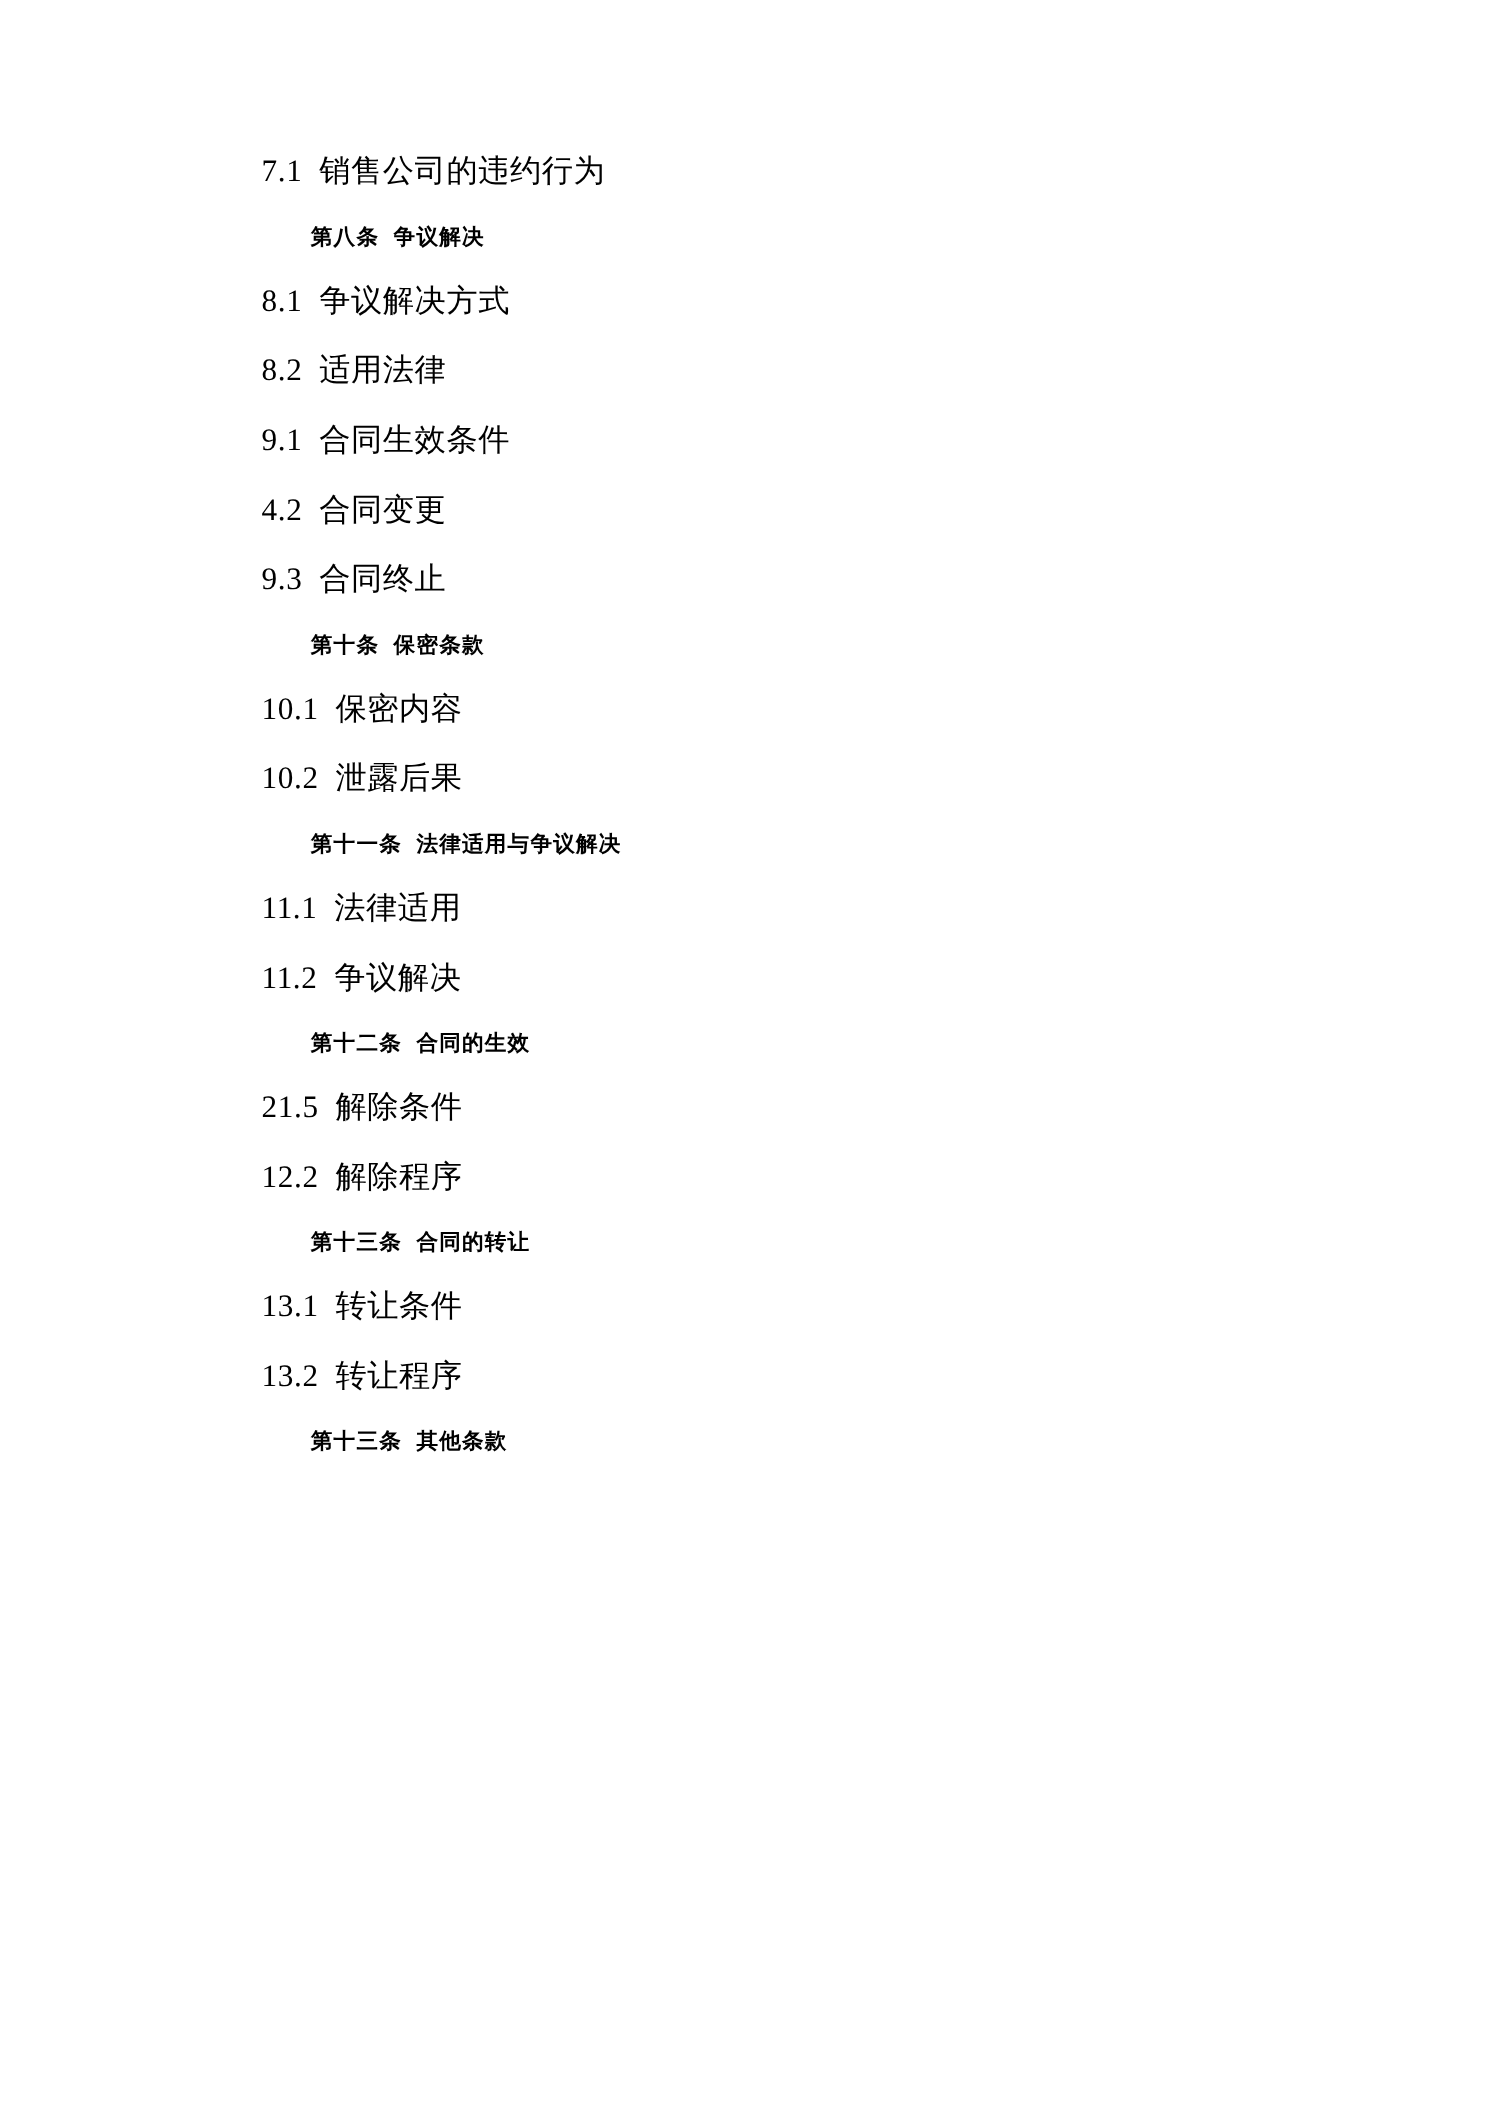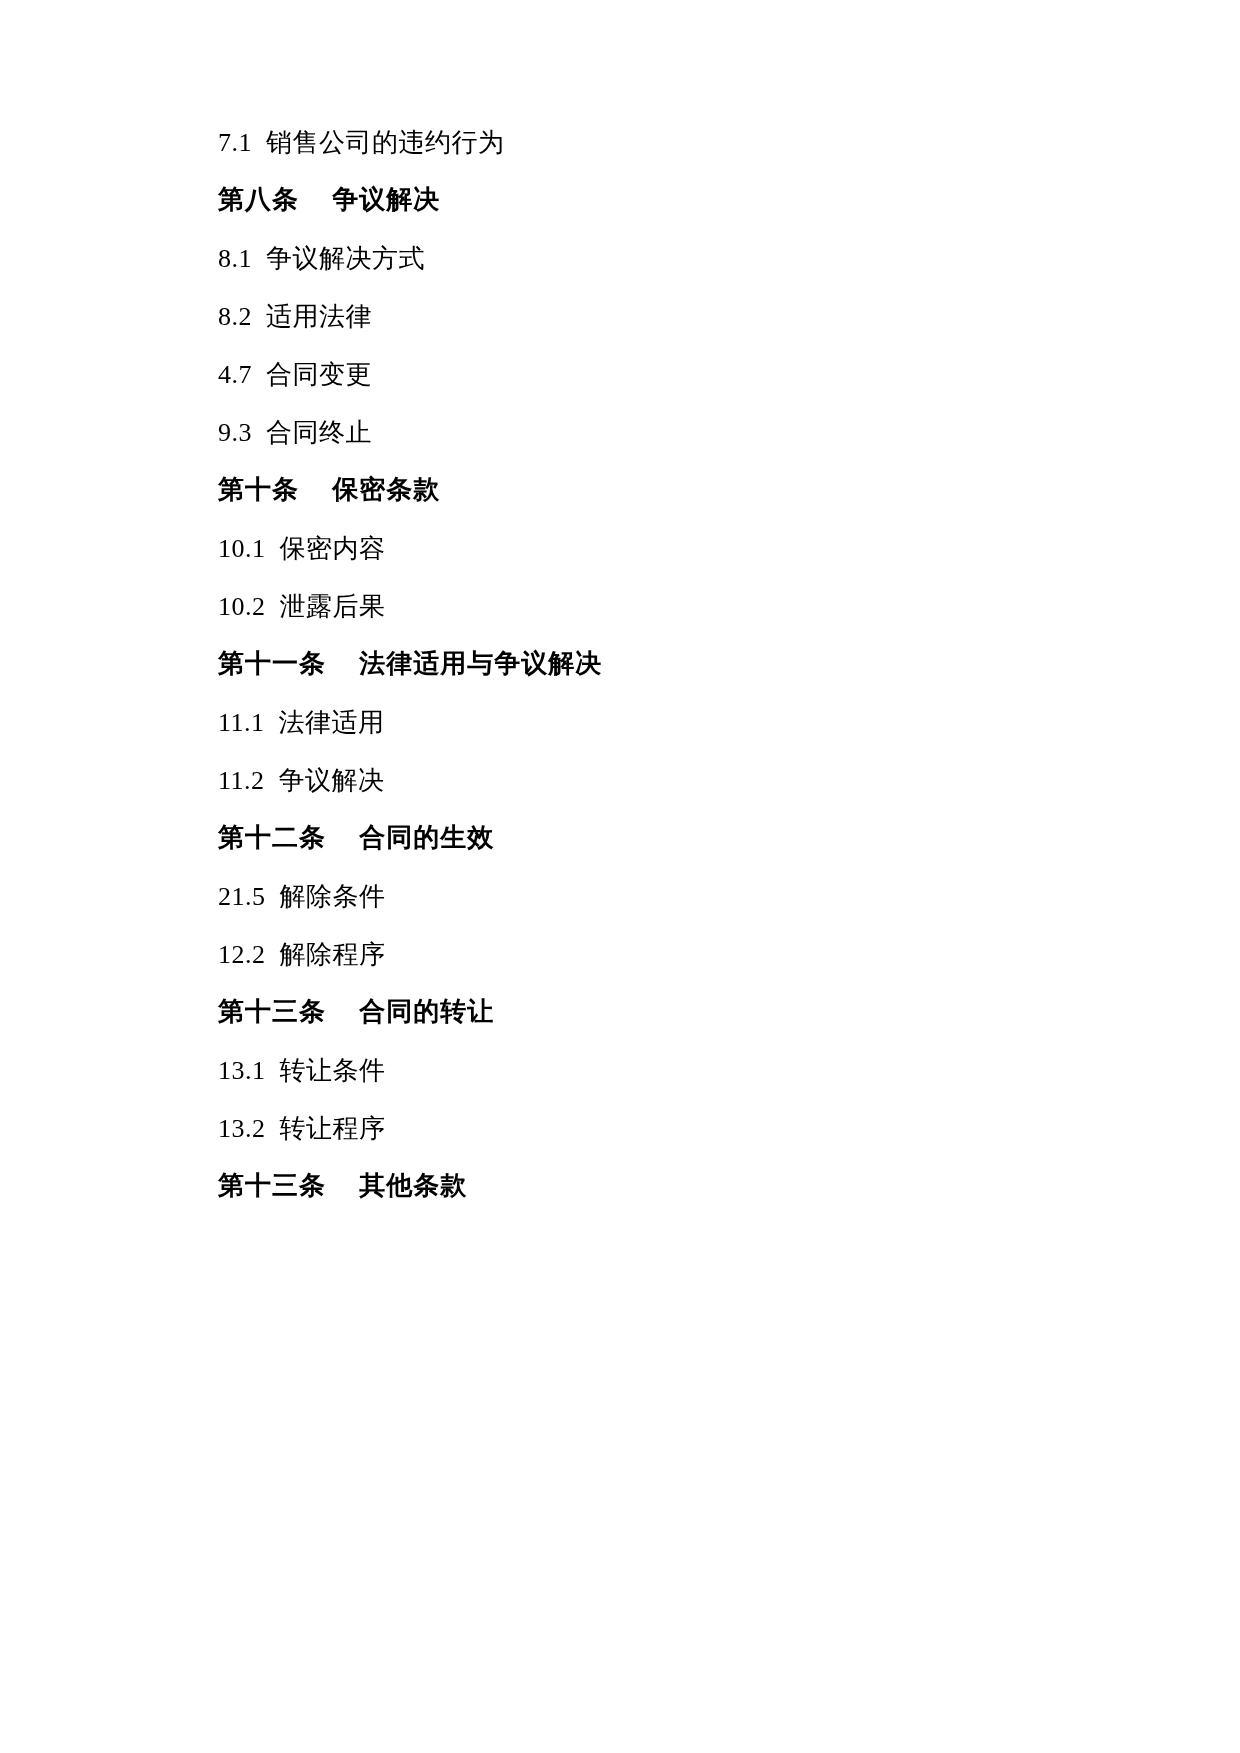--- a/index.html
+++ b/index.html
@@ -27,35 +27,37 @@
     margin: 0 0 32px 0;
     white-space: pre;
     letter-spacing: 0.5px;
   }
   .doc-line.sub {
     font-weight: normal;
     font-family: "Liberation Serif", serif;
   }
   .doc-line.heading {
     font-weight: bold;
-    font-size: 26px;
-    font-family: Liberation Mono, monospace;
+    font-size: 18px;
+    font-family: Liberation Sans, sans-serif;
     letter-spacing: 1px;
+    margin-left: 41px;
   }
 </style>
 </head>
 <body>
 
 <div class="page">
   <div id="doc-body">
       <p class="doc-line sub">7.1  销售公司的违约行为</p>
       <p class="doc-line heading">第八条  争议解决</p>
       <p class="doc-line sub">8.1  争议解决方式</p>
       <p class="doc-line sub">8.2  适用法律</p>
-      <p class="doc-line sub">4.7  合同变更</p>
+      <p class="doc-line sub">9.1  合同生效条件</p>
+      <p class="doc-line sub">4.2  合同变更</p>
       <p class="doc-line sub">9.3  合同终止</p>
       <p class="doc-line heading">第十条  保密条款</p>
       <p class="doc-line sub">10.1  保密内容</p>
       <p class="doc-line sub">10.2  泄露后果</p>
       <p class="doc-line heading">第十一条  法律适用与争议解决</p>
       <p class="doc-line sub">11.1  法律适用</p>
       <p class="doc-line sub">11.2  争议解决</p>
       <p class="doc-line heading">第十二条  合同的生效</p>
       <p class="doc-line sub">21.5  解除条件</p>
       <p class="doc-line sub">12.2  解除程序</p>

